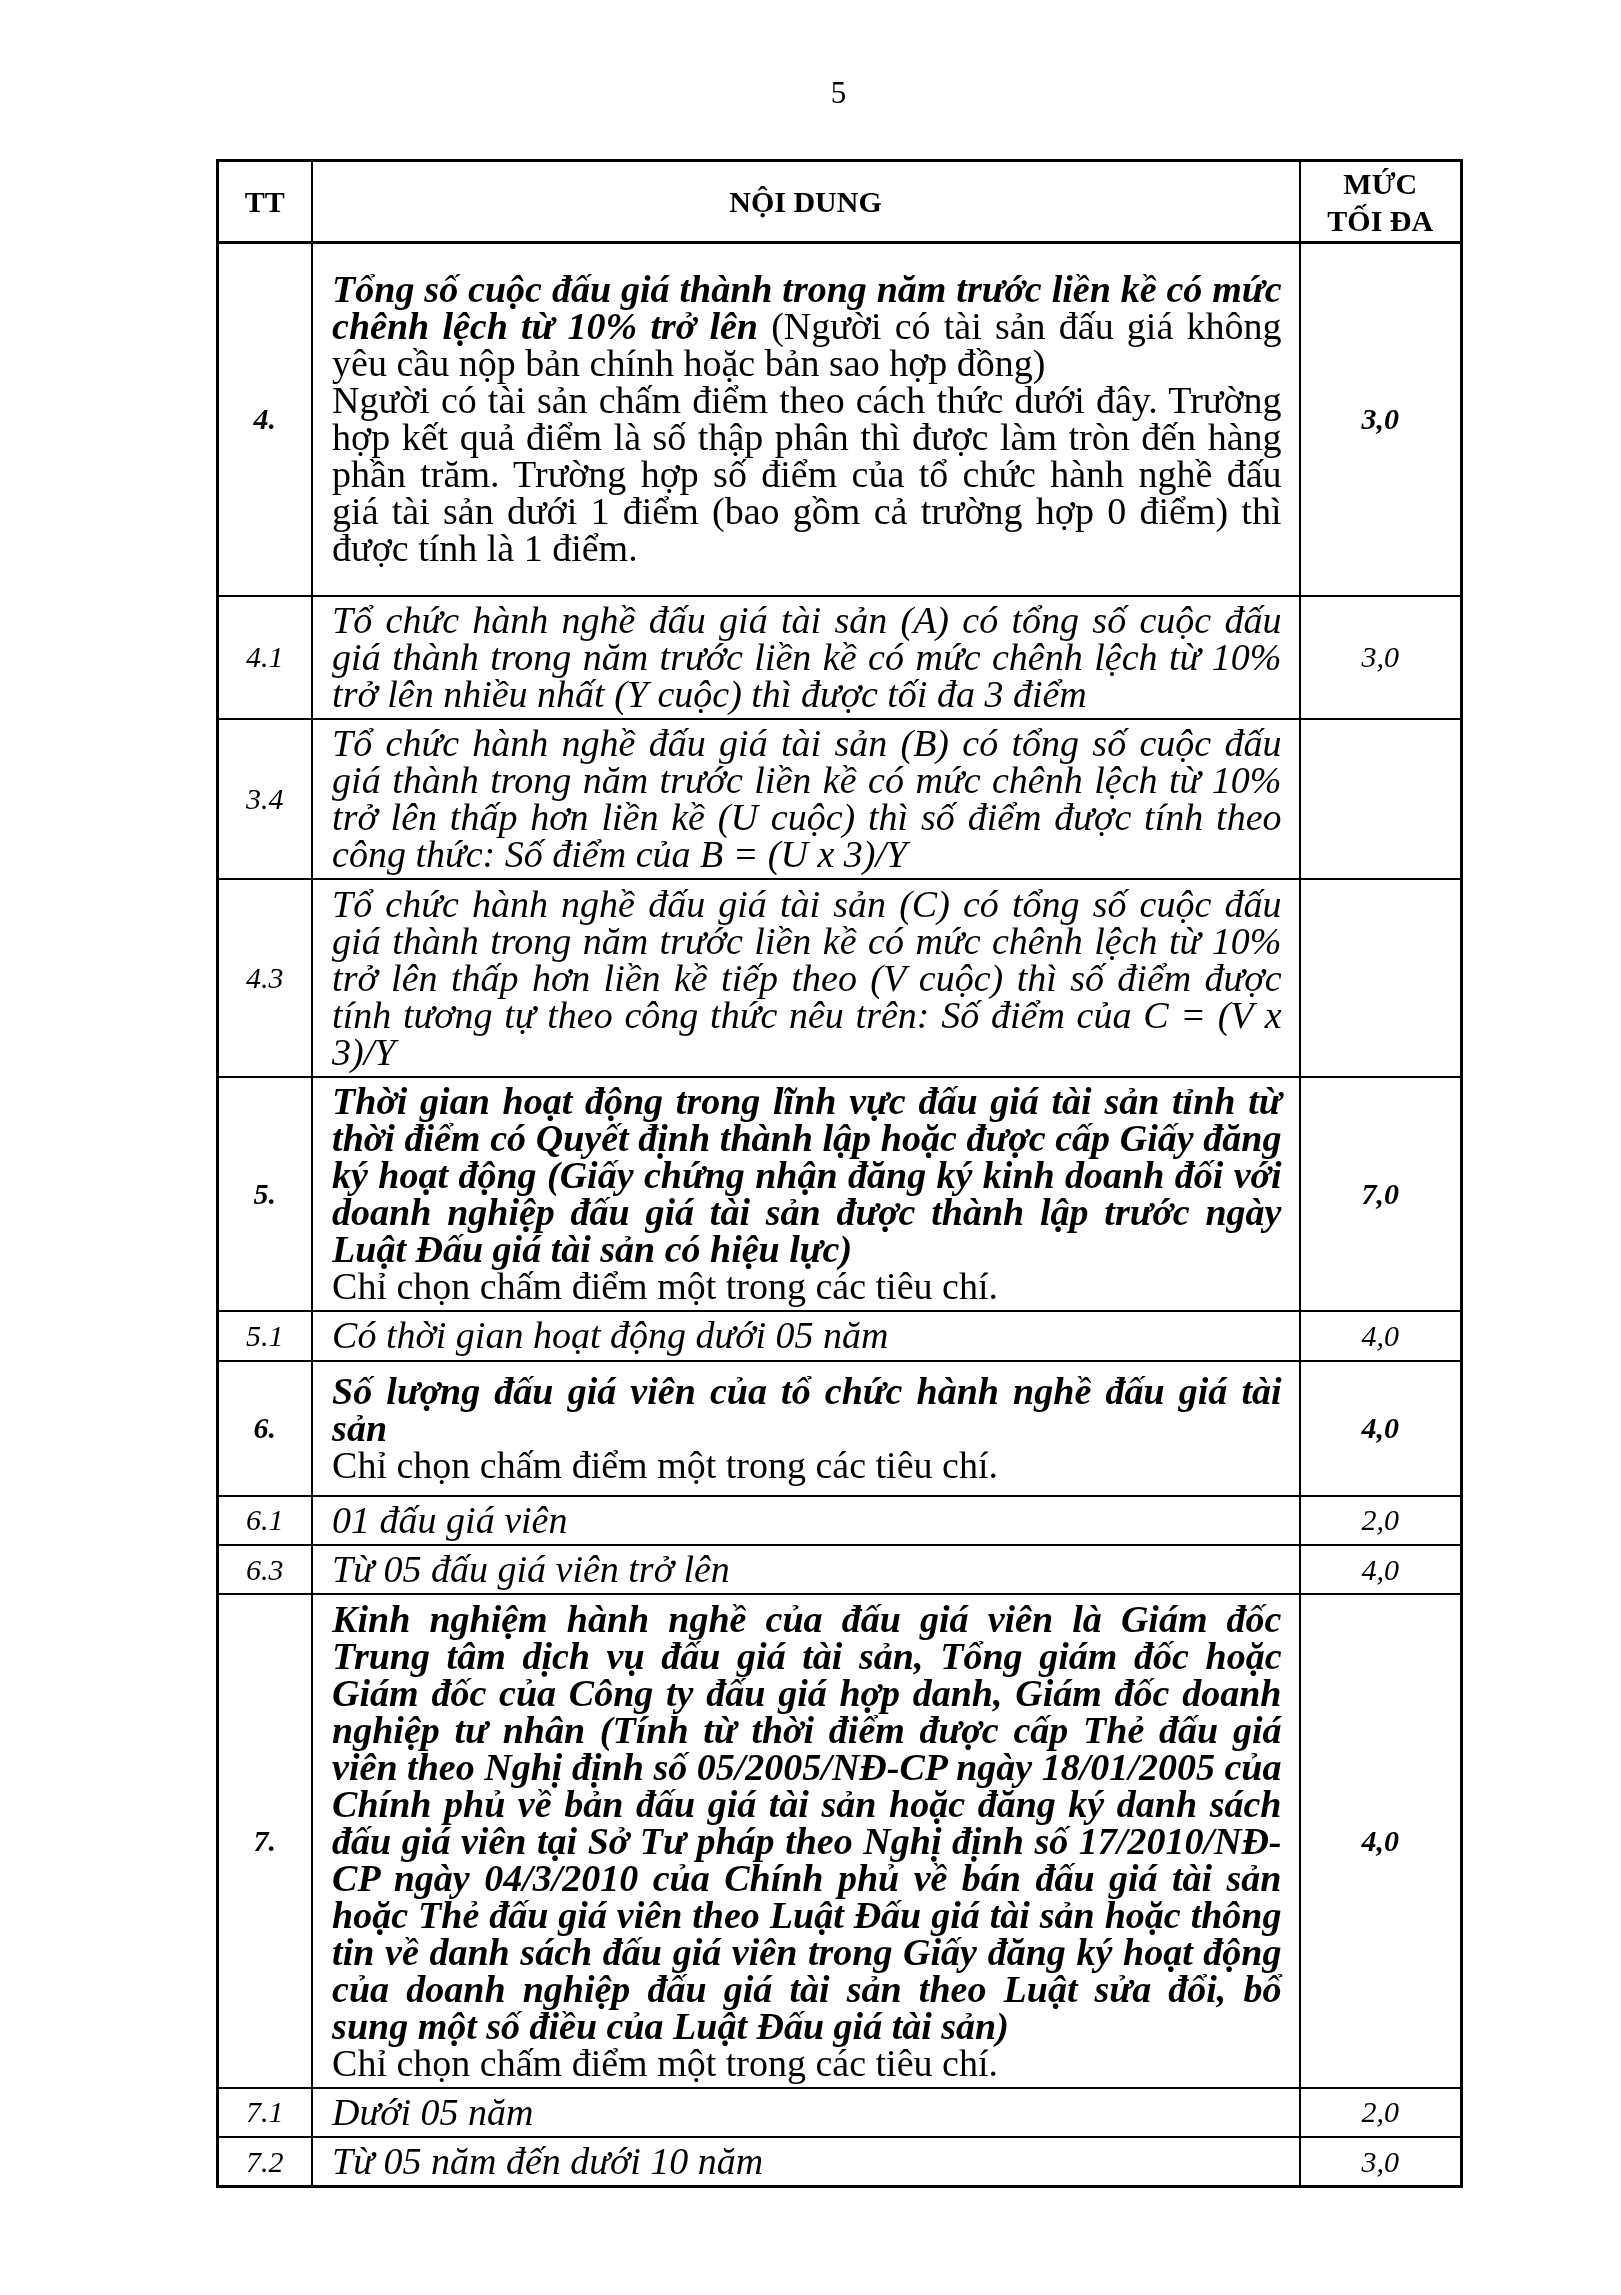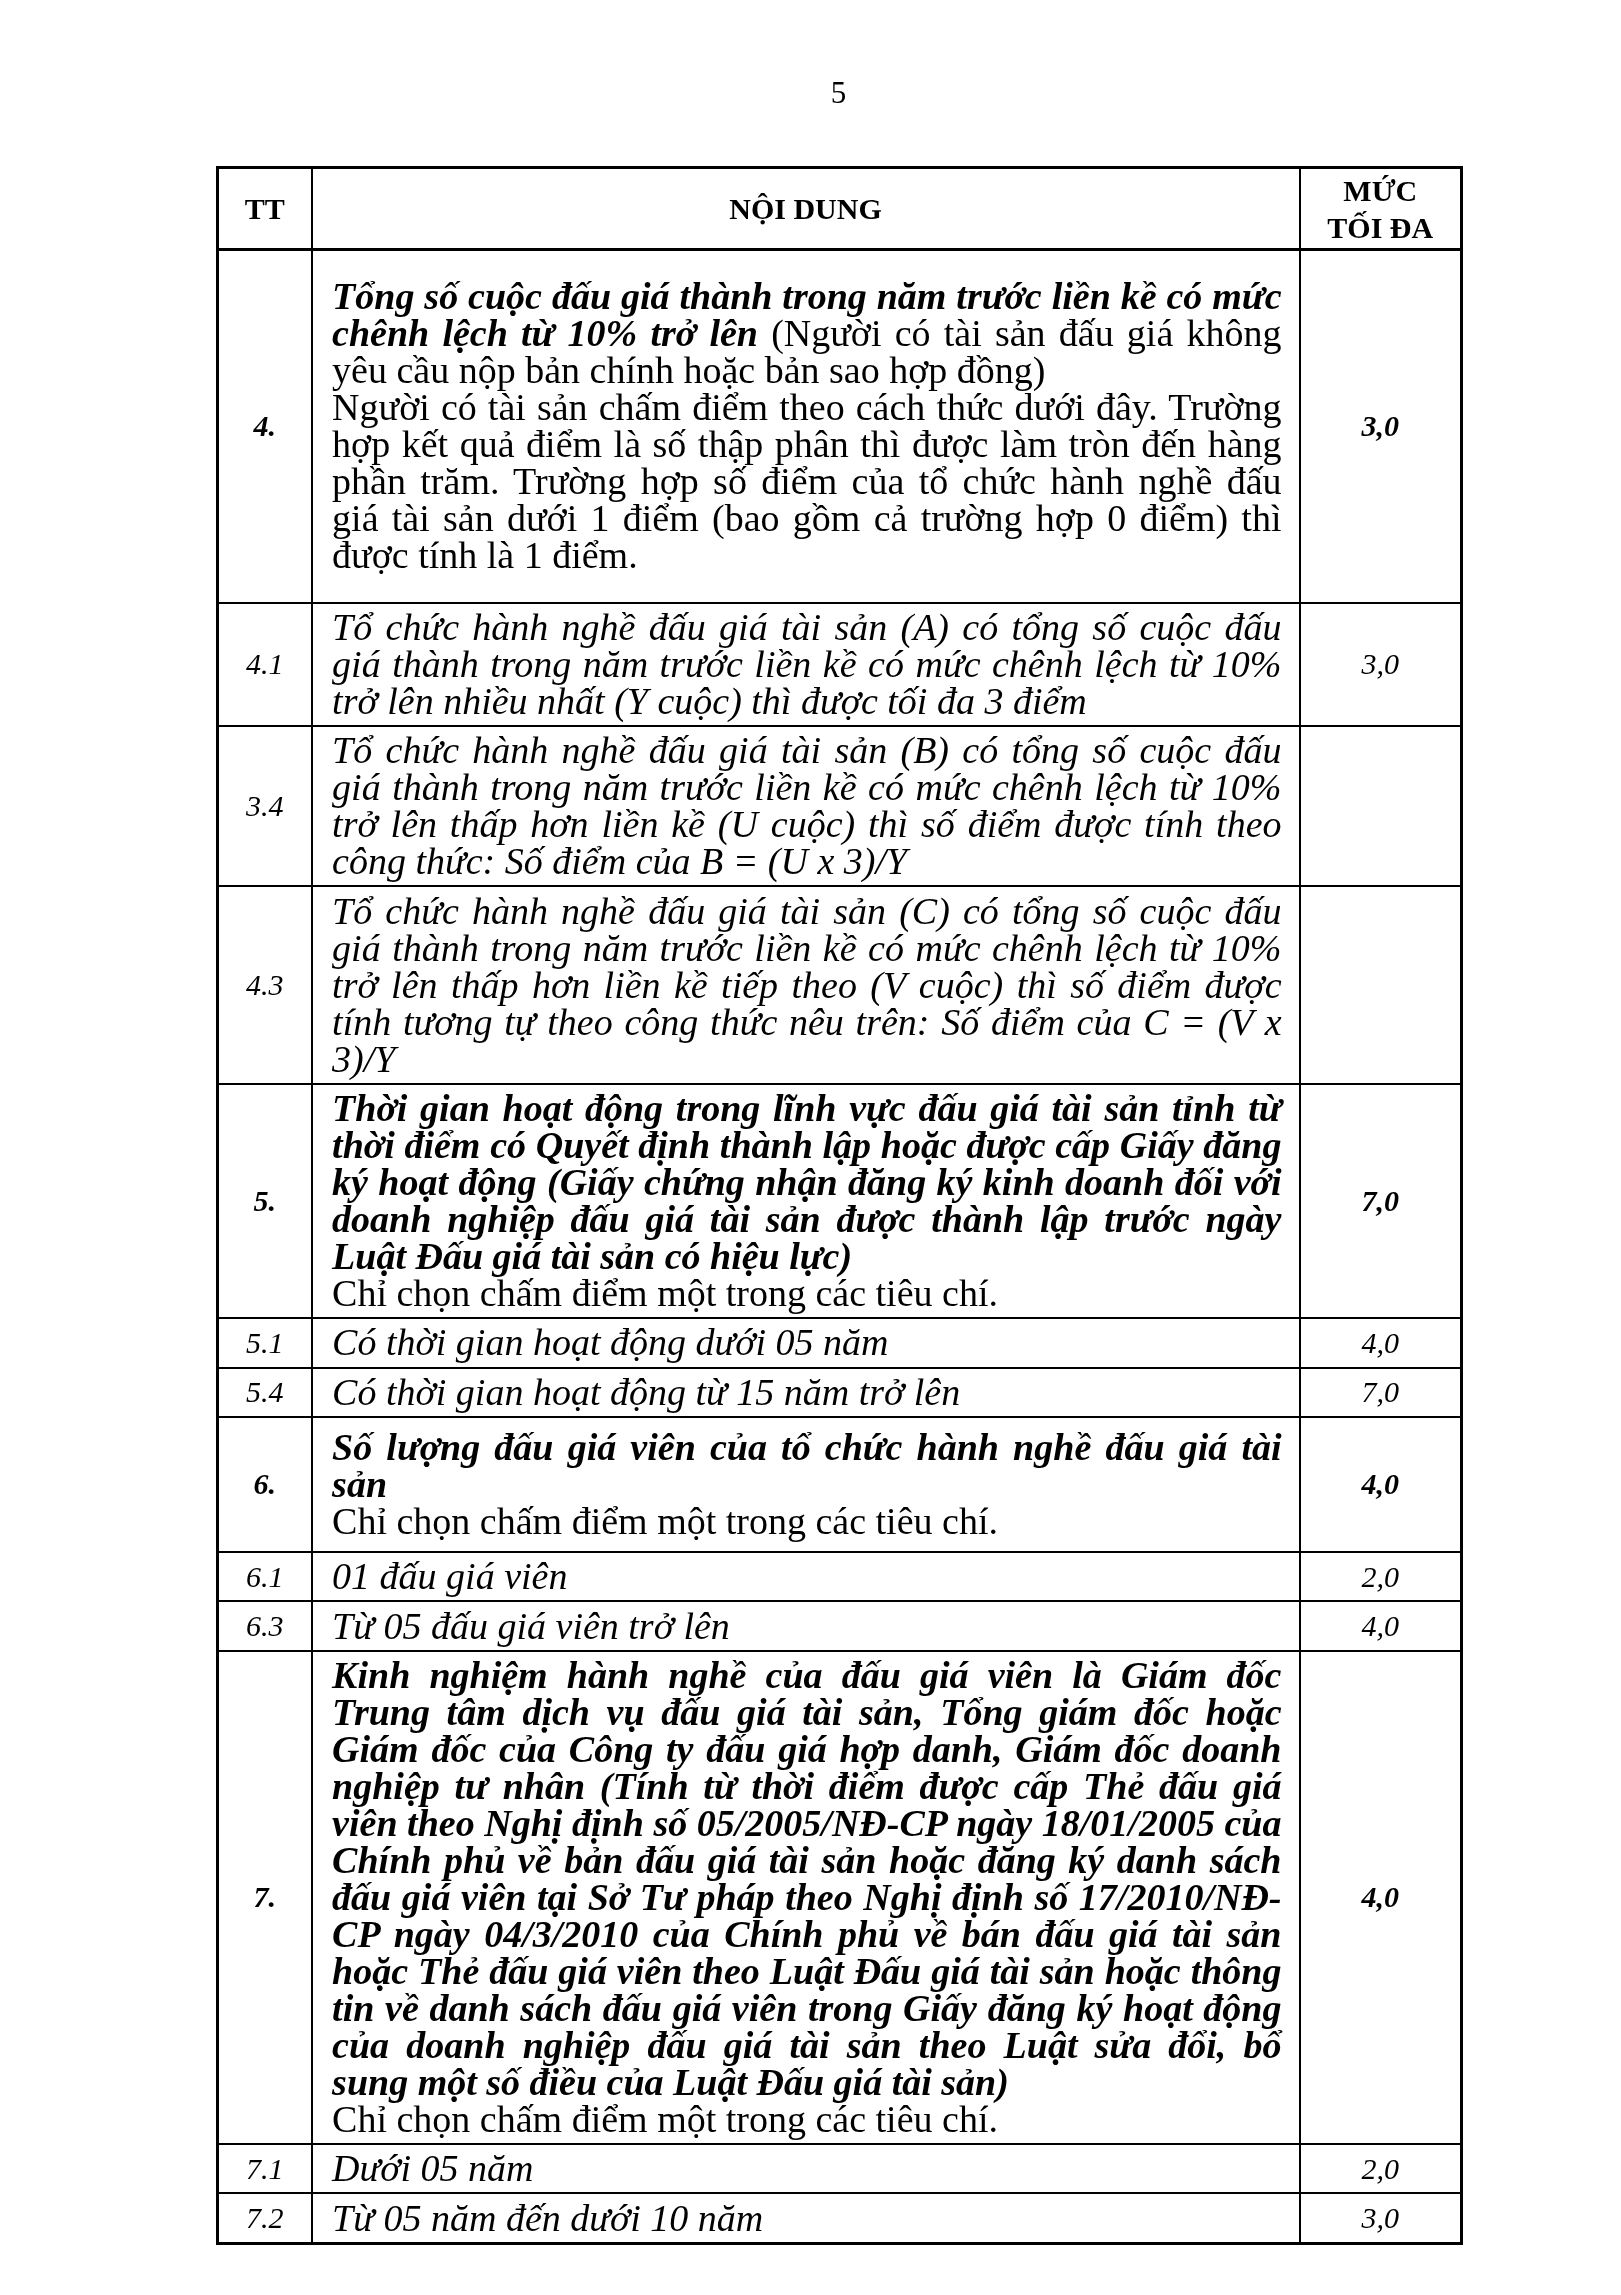--- a/index.html
+++ b/index.html
@@ -17,21 +17,21 @@
     top: 76px;
     left: 216px;
     width: 1245px;
     text-align: center;
     font-size: 31px;
     line-height: 34px;
   }
   table.criteria {
     position: absolute;
     left: 216px;
-    top: 166px;
+    top: 159px;
     width: 1245px;
     border-collapse: collapse;
     table-layout: fixed;
     border: 3.3px solid #000;
     padding-left: 18px;
   }
   col.c-tt  { width: 94px; }
   col.c-nd  { width: 988px; }
   col.c-max { width: 162px; }
 
@@ -146,27 +146,20 @@
           </td>
           <td class="cell-max seg-bold-italic">7,0</td>
         </tr>
         <tr data-row="5.1">
           <td class="cell-tt seg-italic">5.1</td>
           <td class="cell-content">
             <div class="para"><span class="seg-italic">Có thời gian hoạt động dưới 05 năm</span></div>
           </td>
           <td class="cell-max seg-italic">4,0</td>
         </tr>
-        <tr data-row="5.4">
-          <td class="cell-tt seg-italic">5.4</td>
-          <td class="cell-content">
-            <div class="para"><span class="seg-italic">Có thời gian hoạt động từ 15 năm trở lên</span></div>
-          </td>
-          <td class="cell-max seg-italic">7,0</td>
-        </tr>
         <tr data-row="6">
           <td class="cell-tt seg-bold-italic">6.</td>
           <td class="cell-content">
             <div class="para"><span class="seg-bold-italic">Số lượng đấu giá viên của tổ chức hành nghề đấu giá tài sản</span></div>
             <div class="para"><span class="seg-regular">Chỉ chọn chấm điểm một trong các tiêu chí.</span></div>
           </td>
           <td class="cell-max seg-bold-italic">4,0</td>
         </tr>
         <tr data-row="6.1">
           <td class="cell-tt seg-italic">6.1</td>

